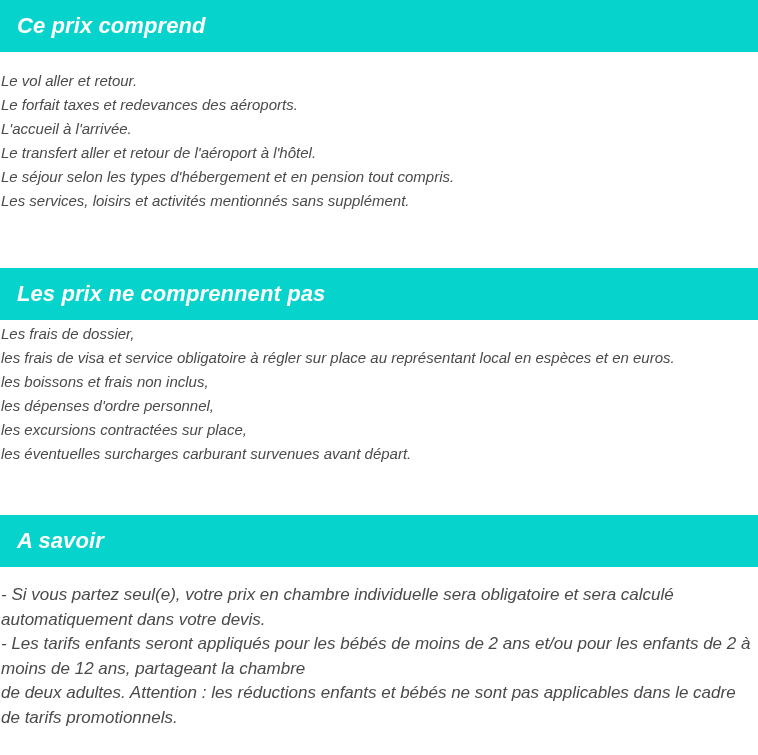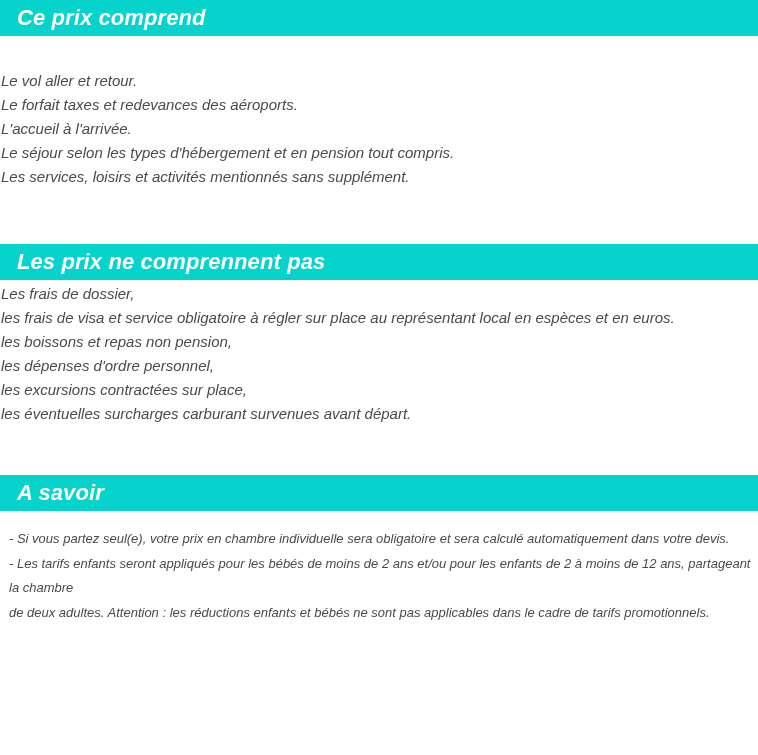--- a/index.html
+++ b/index.html
@@ -16,21 +16,21 @@
     color: #4a4a4a;
     -webkit-font-smoothing: antialiased;
   }
   .page {
     width: 758px;
     position: relative;
   }
   
   .section-bar {
     background: #05d3cc;
-    height: 36px;
+    height: 52px;
     display: flex;
     align-items: center;
     padding: 0 17px;
     box-sizing: border-box;
   }
   .section-bar .bar-title {
     color: #ffffff;
     font-style: italic;
     font-weight: bold;
     font-size: 22px;
@@ -45,63 +45,63 @@
   .line {
     font-style: italic;
     font-size: 15px;
     line-height: 24px;
     color: #4a4a4a;
     white-space: nowrap;
     padding-left: 1px;
   }
   .para {
     font-style: italic;
-    font-size: 13px;
+    font-size: 17px;
     line-height: 24.5px;
     color: #4a4a4a;
     padding-left: 1px;
     padding-right: 2px;
-    margin-left: 8px;
   }
   
-  .sec-1 .section-body { padding-top: 33px; }
+  .sec-1 .section-body { padding-top: 17px; }
   .sec-2 .section-body { padding-top: 2px; }
   .sec-3 .section-body { padding-top: 16px; }
 
   .gap-after-1 { height: 55px; }
   .gap-after-2 { height: 49px; }
 </style>
 </head>
 <body>
 
 <div class="page">
 
   <section class="sec-1">
     <div class="section-bar">
       <span class="bar-title">Ce prix comprend</span>
     </div>
     <div class="section-body">
       <div class="line">Le vol aller et retour.</div>
       <div class="line">Le forfait taxes et redevances des aéroports.</div>
       <div class="line">L'accueil à l'arrivée.</div>
+      <div class="line">Le transfert aller et retour de l'aéroport à l'hôtel.</div>
       <div class="line">Le séjour selon les types d'hébergement et en pension tout compris.</div>
       <div class="line">Les services, loisirs et activités mentionnés sans supplément.</div>
     </div>
   </section>
 
   <div class="gap-after-1"></div>
 
   <section class="sec-2">
     <div class="section-bar">
       <span class="bar-title">Les prix ne comprennent pas</span>
     </div>
     <div class="section-body">
       <div class="line">Les frais de dossier,</div>
       <div class="line">les frais de visa et service obligatoire à régler sur place au représentant local en espèces et en euros.</div>
-      <div class="line">les boissons et repas non pension,</div>
+      <div class="line">les boissons et frais non inclus,</div>
       <div class="line">les dépenses d'ordre personnel,</div>
       <div class="line">les excursions contractées sur place,</div>
       <div class="line">les éventuelles surcharges carburant survenues avant départ.</div>
     </div>
   </section>
 
   <div class="gap-after-2"></div>
 
   <section class="sec-3">
     <div class="section-bar">

